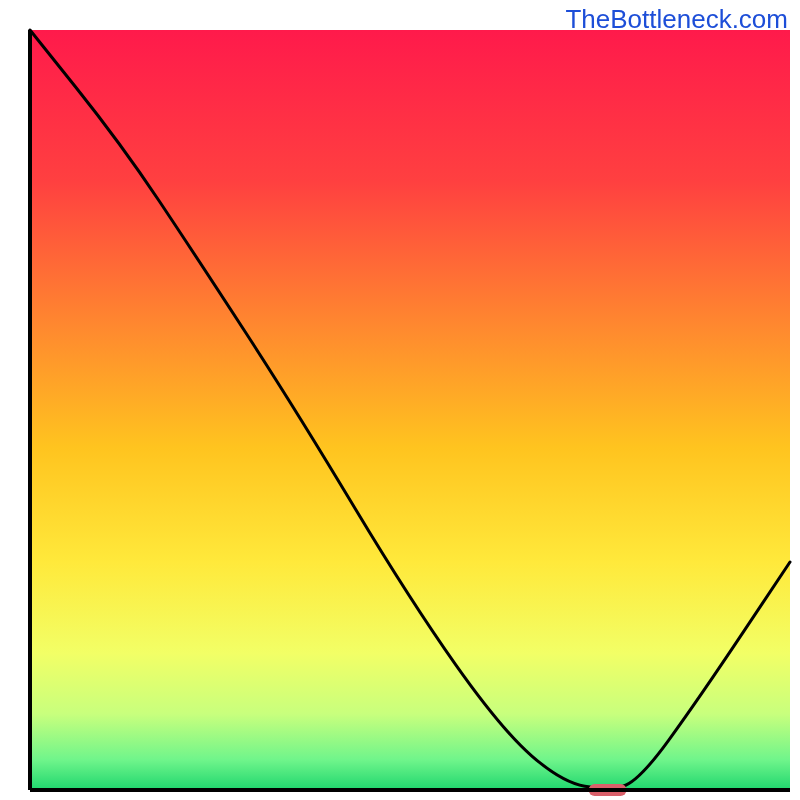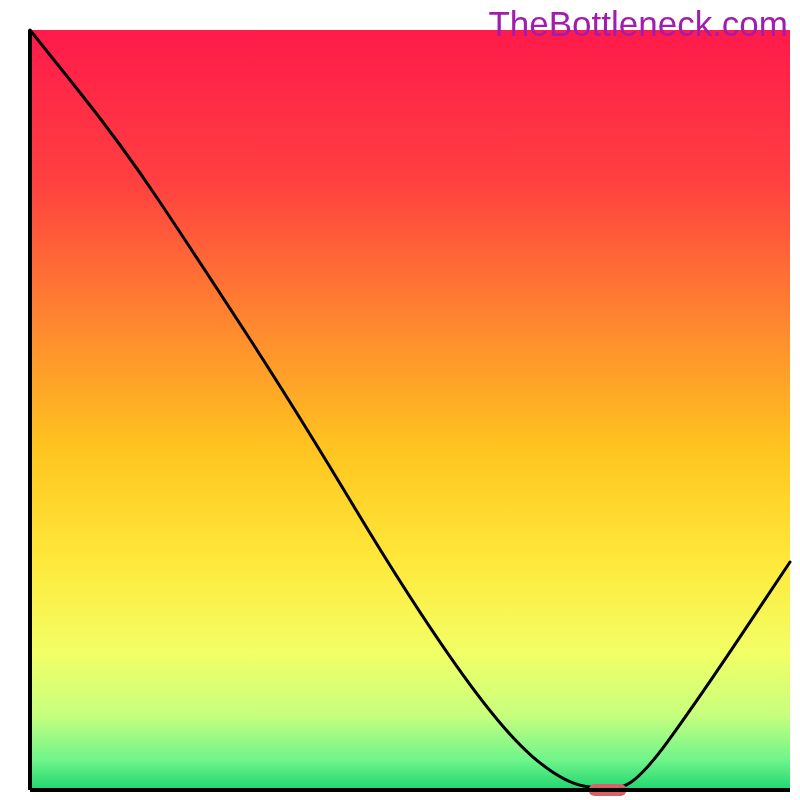--- a/index.html
+++ b/index.html
@@ -12,22 +12,22 @@
   }
   .container {
     position: relative;
     width: 800px;
     height: 800px;
   }
   .watermark {
     position: absolute;
     top: 4px;
     right: 12px;
-    font-size: 35px;
-    color: #a21caf;
+    font-size: 26px;
+    color: #1d4ed8;
     font-weight: 500;
     z-index: 10;
   }
   svg {
     position: absolute;
     top: 0;
     left: 0;
   }
 </style>
 </head>

